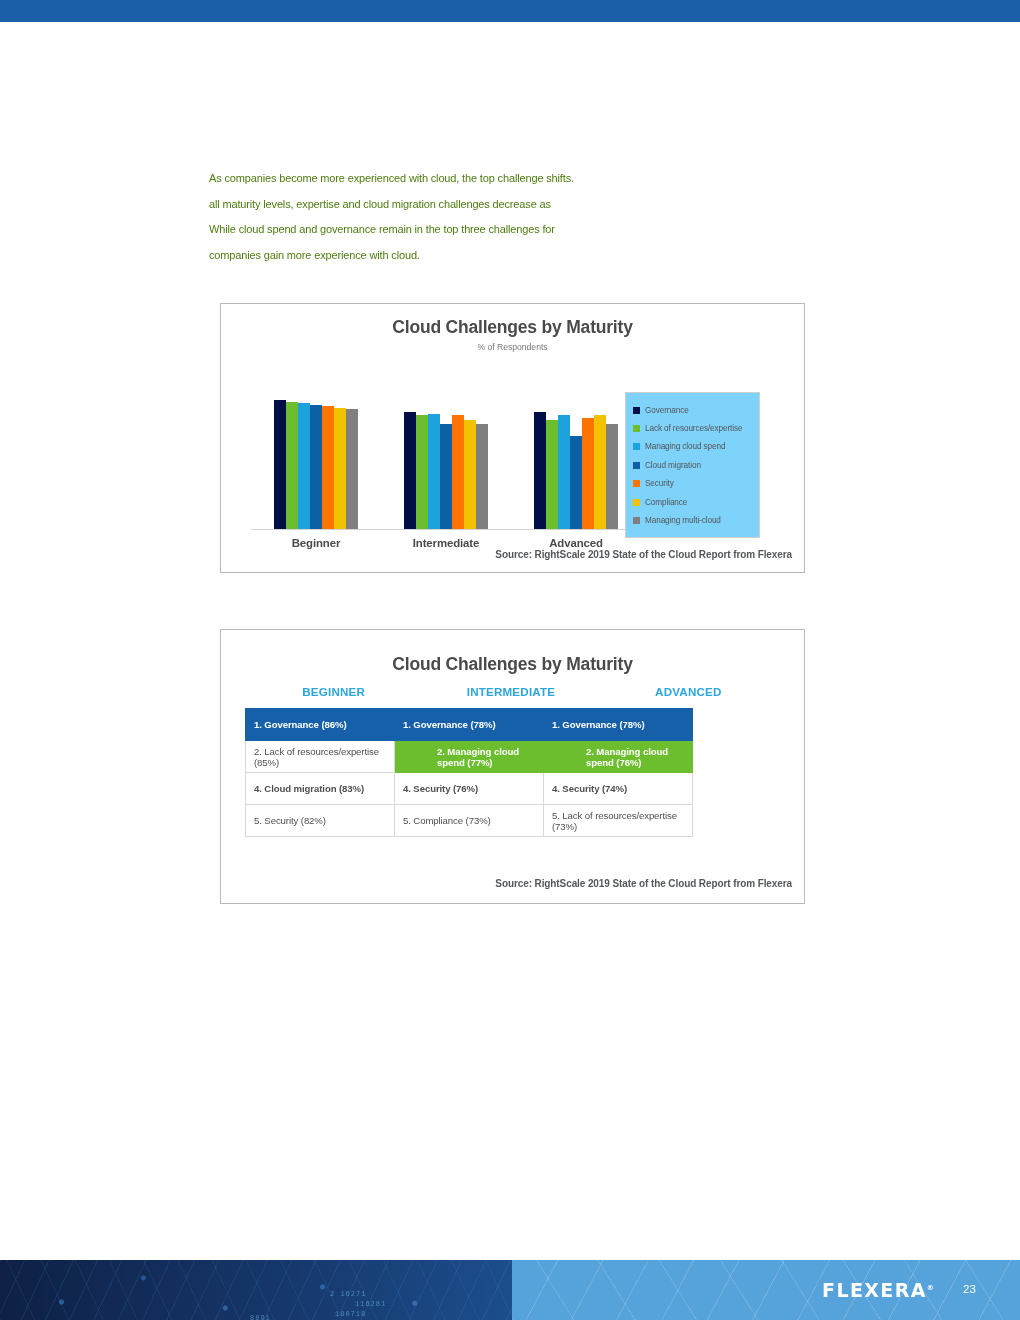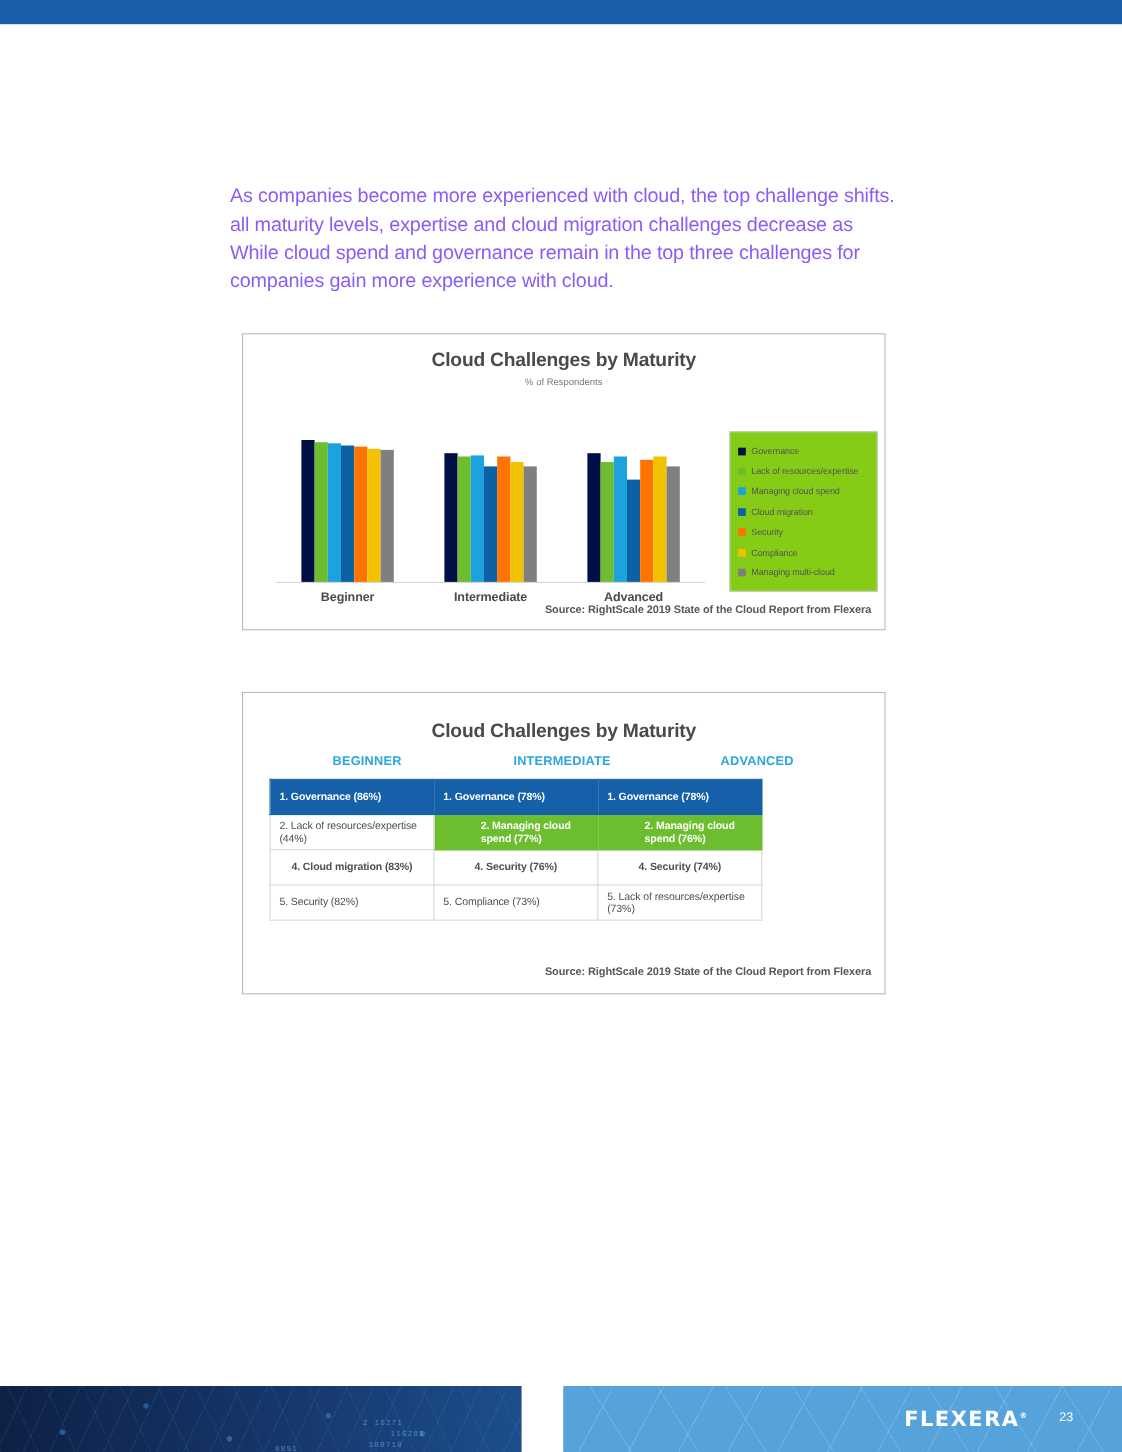--- a/index.html
+++ b/index.html
@@ -21,23 +21,23 @@
     height: 22px;
     background: #1A5FA8;
   }
 
   
   .intro {
     position: absolute;
     left: 209px;
     top: 166px;
     width: 600px;
-    font-size: 18px;
+    font-size: 11px;
     line-height: 25.6px;
-    color: #8b5cf6;
+    color: #4d7c0f;
     letter-spacing: -0.15px;
   }
   .intro div { white-space: nowrap; }
 
   
   .card {
     position: absolute;
     background: #ffffff;
     border: 1px solid #B9B9B9;
     box-sizing: border-box;
@@ -121,25 +121,25 @@
     width: 115px;
     text-align: center;
     font-size: 11.4px;
     font-weight: bold;
     color: #4A4A4A;
     letter-spacing: -0.1px;
   }
 
   .legend {
     position: absolute;
-    left: 442px;
+    left: 404px;
     top: 88px;
     width: 135px;
     border: 1px solid #CFCFCF;
-    background: #84cc16;
+    background: #7dd3fc;
     padding: 8px 6px 7px 7px;
     box-sizing: border-box;
   }
   .legend-row {
     display: flex;
     align-items: center;
     height: 18.4px;
   }
   .legend-swatch {
     width: 7px;
@@ -202,36 +202,36 @@
     font-weight: bold;
     border-color: #1560A8;
   }
   .tbl td.green {
     background: #6CBE2E;
     color: #ffffff;
     font-weight: bold;
     border-color: #6CBE2E;
     padding-left: 42px;
   }
-  .tbl td.bold { font-weight: bold; text-align: center; }
+  .tbl td.bold { font-weight: bold; }
   .tbl td.plain { background: #ffffff; }
   #table-card .source { bottom: 14px; }
 
   
   .footer {
     position: absolute;
     left: 0;
     bottom: 0;
     width: 1020px;
     height: 60px;
   }
   .footer-left {
     position: absolute;
     left: 0; top: 0;
-    width: 474px;
+    width: 512px;
     height: 60px;
     background: #11254A;
     overflow: hidden;
   }
   .footer-left::before {
     content: "";
     position: absolute;
     inset: 0;
     background:
       radial-gradient(circle at 12% 70%, rgba(60,140,220,.55) 0 2px, transparent 3px),
@@ -399,21 +399,21 @@
       <div class="col-head">ADVANCED</div>
     </div>
   <table class="tbl">
     <tbody id="tbl-body">
         <tr>
           <td class="blue">1. Governance (86%)</td>
           <td class="blue">1. Governance (78%)</td>
           <td class="blue">1. Governance (78%)</td>
         </tr>
         <tr>
-          <td class="plain">2. Lack of resources/expertise (44%)</td>
+          <td class="plain">2. Lack of resources/expertise (85%)</td>
           <td class="green">2. Managing cloud spend (77%)</td>
           <td class="green">2. Managing cloud spend (76%)</td>
         </tr>
         <tr>
           <td class="bold">4. Cloud migration (83%)</td>
           <td class="bold">4. Security (76%)</td>
           <td class="bold">4. Security (74%)</td>
         </tr>
         <tr>
           <td class="plain">5. Security (82%)</td>

